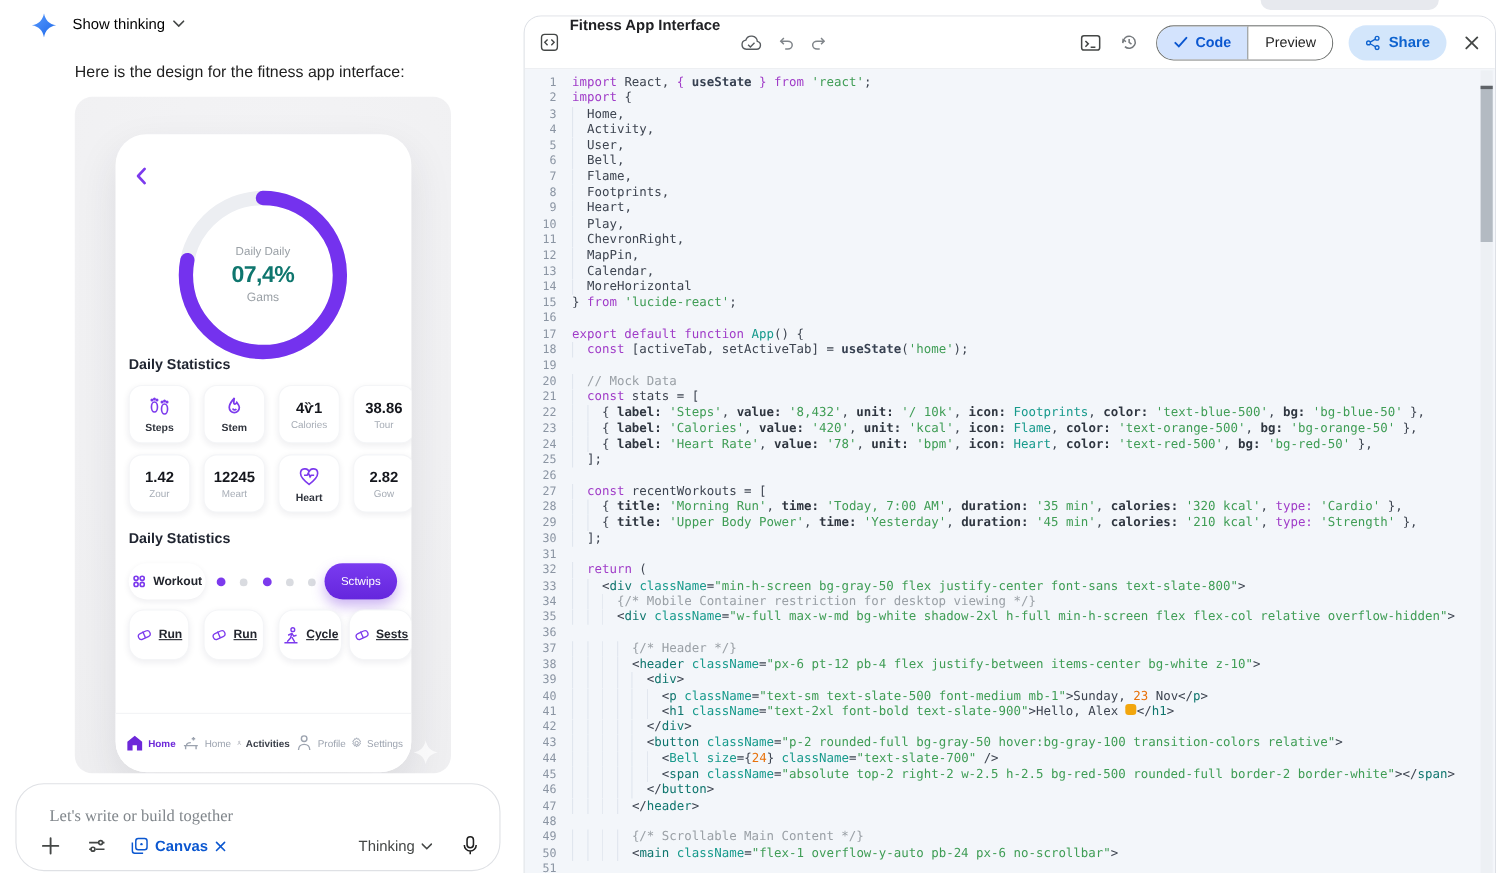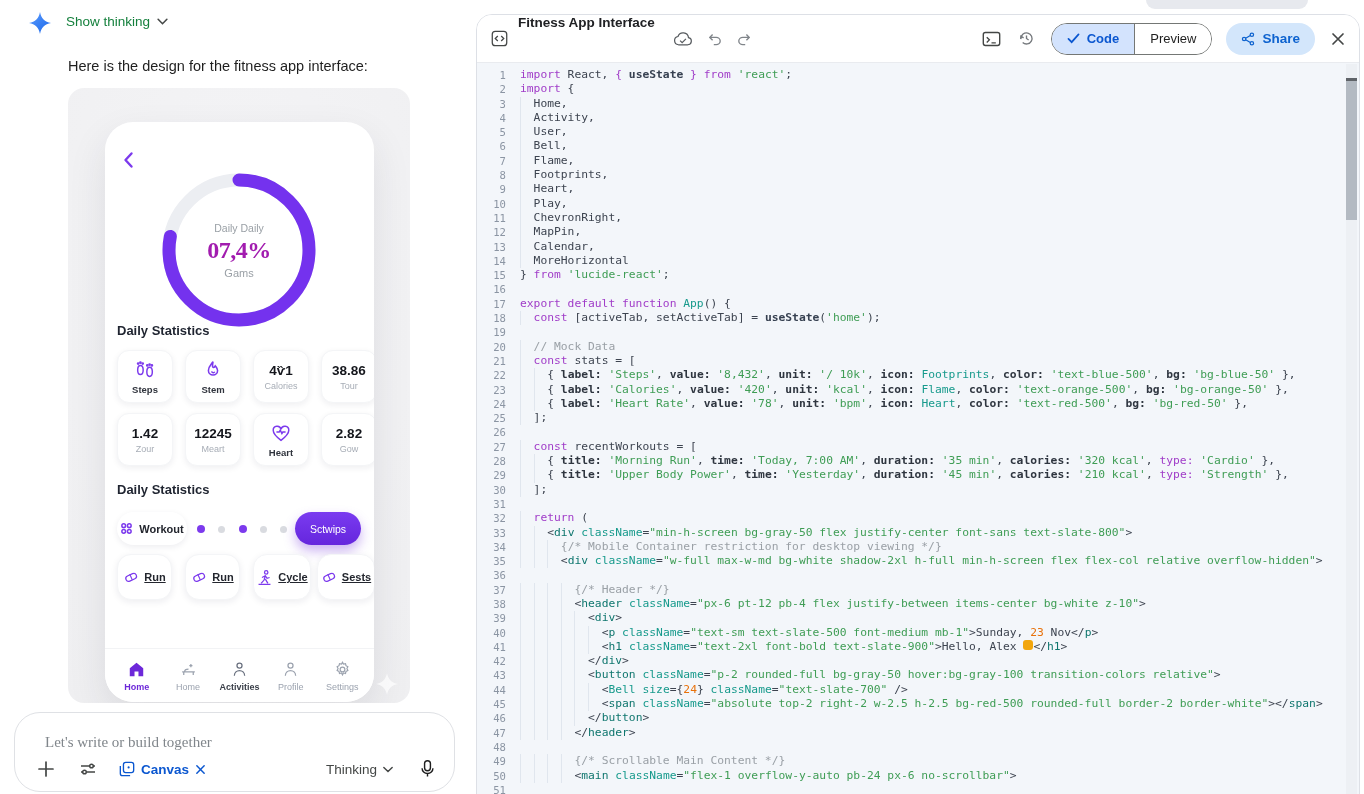--- a/index.html
+++ b/index.html
@@ -3,34 +3,34 @@
 <meta charset="utf-8">
 <style>
   * { margin:0; padding:0; box-sizing:border-box; }
   html,body { width:1364px; height:794px; overflow:hidden; background:#fff;
     font-family:"Liberation Sans", sans-serif; position:relative; }
   .abs { position:absolute; }
 
   
   .sparkle { left:29px; top:12px; width:22px; height:22px; }
   .show-thinking { left:66px; top:14px; display:flex; align-items:center; gap:7px;
-    font-size:13.5px; color:#15803d; cursor:pointer; }
+    font-size:13.5px; color:#000000; cursor:pointer; }
   .chat-msg { left:68px; top:58px; font-size:14.5px; color:#1f1f1f; }
 
   
   .img-card { left:68px; top:88px; width:342px; height:615px; border-radius:16px;
     background:radial-gradient(120% 120% at 50% 30%, #f4f4f6 0%, #ededef 100%); overflow:hidden; }
   .phone { position:absolute; left:37px; top:34px; width:269px; height:580px; background:#fff;
     border-radius:28px; box-shadow:0 16px 38px rgba(40,40,60,.10); overflow:hidden; }
   .back-chevron { position:absolute; left:14px; top:28px; width:20px; height:20px; }
   .ring-wrap { position:absolute; left:49px; top:43px; width:170px; height:170px; }
   .ring-center { position:absolute; left:49px; top:43px; width:170px; height:170px;
     display:flex; flex-direction:column; align-items:center; justify-content:center; }
   .ring-top { font-size:10.5px; color:#9aa0a6; margin-bottom:3px; }
-  .ring-val { font-size:24px; font-weight:bold; color:#a21caf; letter-spacing:-.5px;font-family:Liberation Serif, serif; }
+  .ring-val { font-size:21px; font-weight:bold; color:#0f766e; letter-spacing:-.5px; }
   .ring-bottom { font-size:11px; color:#9aa0a6; margin-top:3px; }
   .sec-title { position:absolute; left:12px; font-size:13px; font-weight:bold; color:#1f2430; }
   .stat-card { position:absolute; width:56px; height:53px; background:#fff; border-radius:12px;
     box-shadow:0 2px 6px rgba(30,30,60,.07); border:1px solid #f4f5f7;
     display:flex; flex-direction:column; align-items:center; justify-content:center; gap:3px; }
   .stat-val { font-size:13.5px; font-weight:bold; color:#14161c; }
   .stat-lbl { font-size:9px; color:#a7adb6; }
   .stat-lbl.dark { color:#30343d; font-weight:bold; font-size:9.5px; }
   .chip { position:absolute; height:33px; border-radius:17px; display:flex; align-items:center;
     justify-content:center; gap:6px; }
@@ -39,21 +39,21 @@
   .chip.purple { background:linear-gradient(180deg,#7a3bf0,#6526dd); color:#fff; font-size:10.5px;
     box-shadow:0 6px 12px rgba(109,40,217,.35); }
   .dot { display:inline-block; width:7px; height:7px; border-radius:50%; background:#d9dbe0; }
   .dot.on { background:#7c3aed; width:8px; height:8px; }
   .pill { position:absolute; height:46px; background:#fff; border-radius:14px;
     box-shadow:0 2px 7px rgba(30,30,60,.08); border:1px solid #f4f5f7;
     display:flex; align-items:center; justify-content:center; gap:5px;
     font-size:11px; font-weight:bold; color:#23262e;text-decoration:underline; }
   .nav { position:absolute; left:0; right:0; bottom:0; height:54px; border-top:1px solid #f2f3f5;
     display:flex; justify-content:space-around; align-items:center; padding:0 6px; background:#fff; }
-  .nav-item { display:flex; flex-direction:column; align-items:center; gap:3px; width:48px; }
+  .nav-item { display:flex; flex-direction:row; align-items:center; gap:3px; width:48px; }
   .nav-lbl { font-size:9px; color:#9ca3af; }
   .nav-item.active .nav-lbl { color:#6d28d9; font-weight:bold; }
   .nav-lbl.semib { color:#3a3f49; font-weight:bold; }
   .watermark { position:absolute; right:12px; bottom:8px; opacity:.8; }
 
   
   .input-box { left:14px; top:712px; width:441px; height:80px; border:1px solid #dfe1e5;
     border-radius:26px; background:#fff; }
   .placeholder { position:absolute; left:30px; top:21px; font-size:15px; color:#80868b;font-family:Liberation Serif, serif; }
   .input-row { position:absolute; left:22px; right:18px; bottom:12px; display:flex; align-items:center; }

